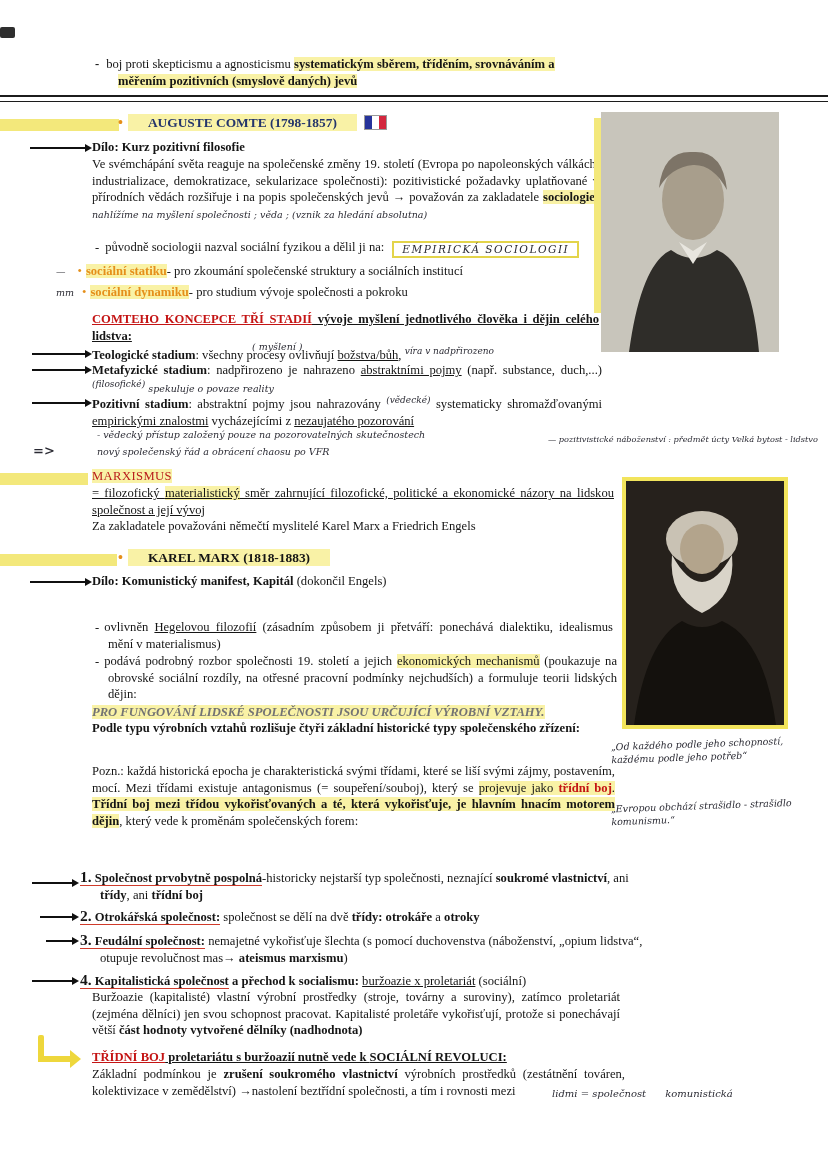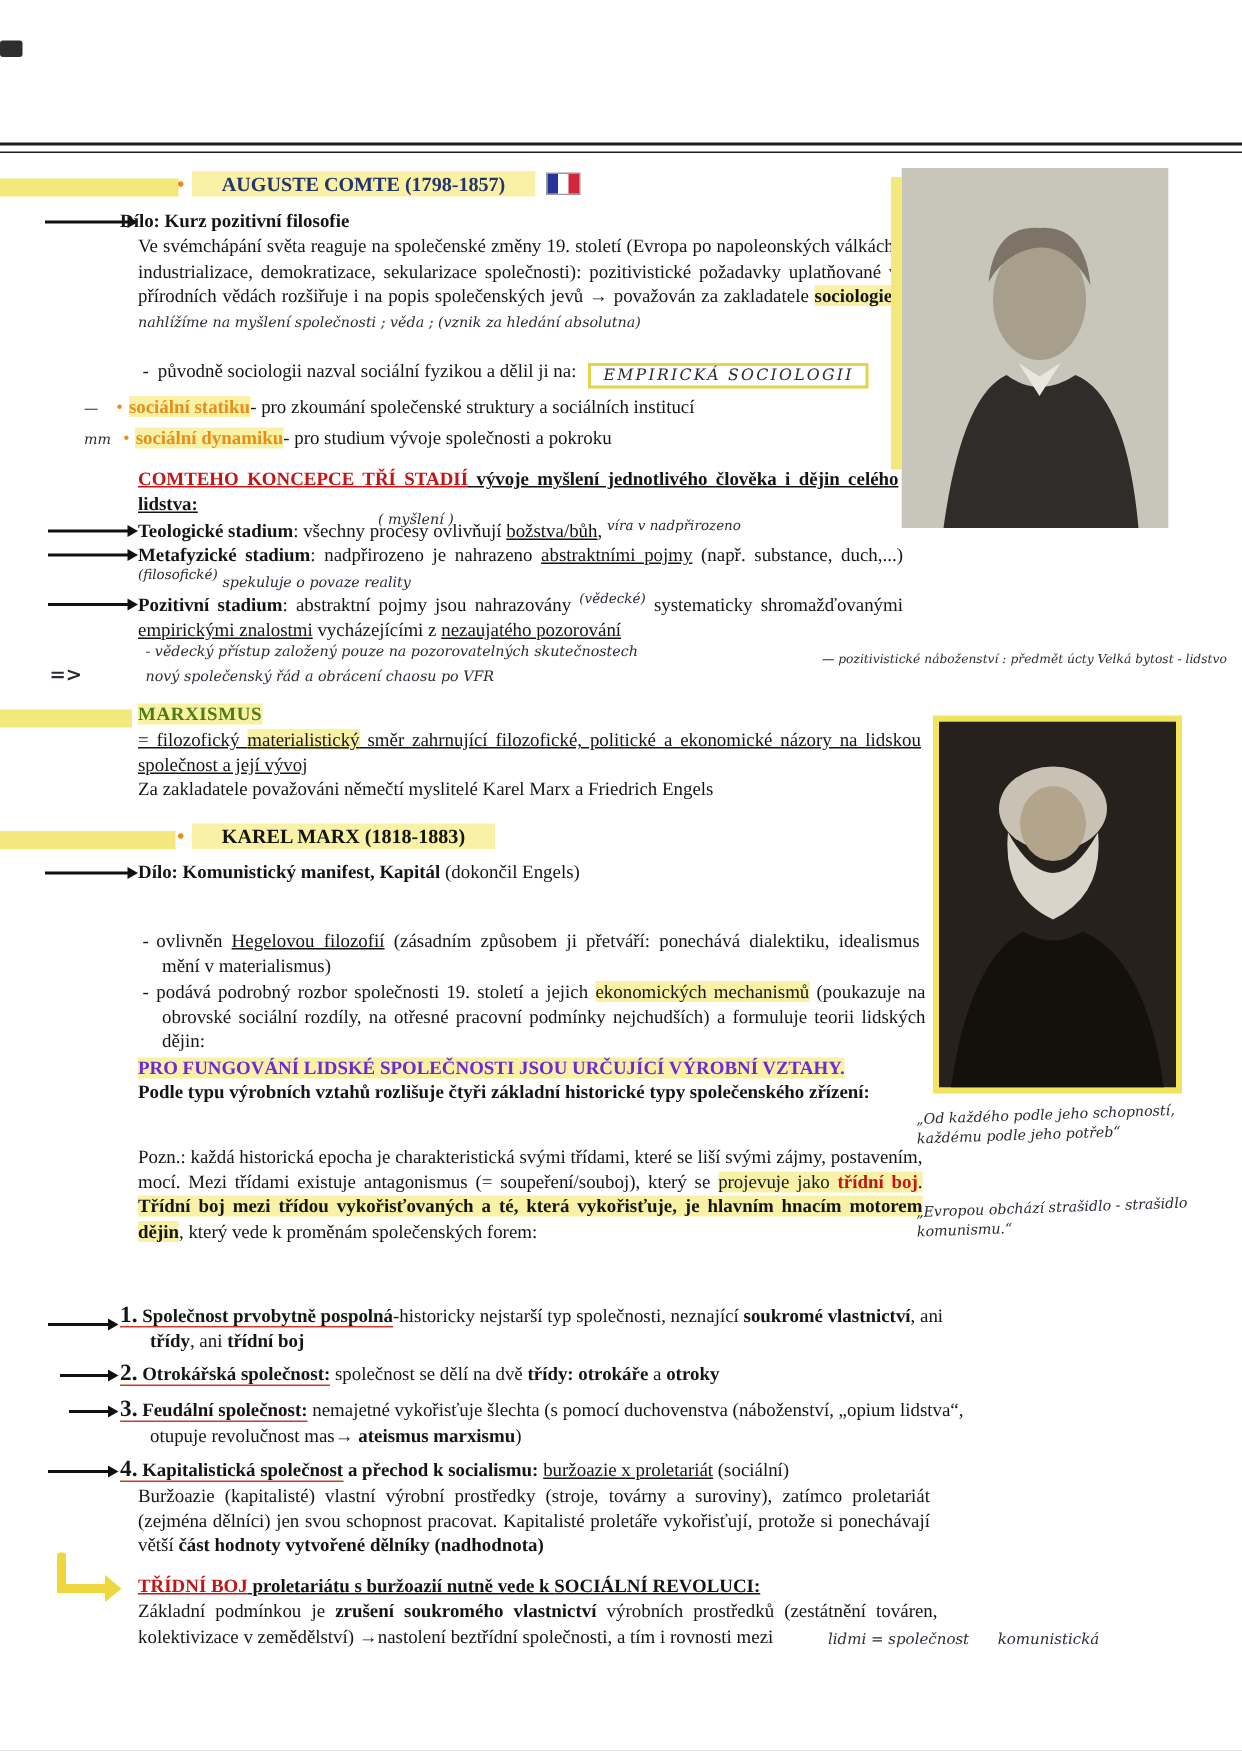--- a/index.html
+++ b/index.html
@@ -22,40 +22,44 @@
       border-left:7px solid #101010;border-top:4px solid transparent;border-bottom:4px solid transparent;}
   .swipe{position:absolute;background:#f3e87b;height:12px;}
   .flag{display:inline-block;width:21px;height:13px;border:1px solid #9a9a9a;vertical-align:-2px;margin-left:7px;font-size:0;}
   .flag i{display:inline-block;width:7px;height:13px;}
   .fb{background:#26339b;}.fw{background:#fff;}.fr{background:#d3273e;}
   .empbox{display:inline-block;border:2px solid #e3d44a;padding:0 8px;font-size:10.5px;
       letter-spacing:1.5px;margin-left:8px;vertical-align:-2px;line-height:1.25;}
   .num{font-size:15.5px;font-weight:bold;line-height:1;}
   .redline{border-bottom:1.8px solid #cf3a2a;}
   .heading-hl{padding:1px 20px;font-weight:bold;font-size:13.4px;}
-  .title-olive{color:#4d7c0f;letter-spacing:0.4px;font-weight:bold;}
+  .title-olive{color:#b91c1c;letter-spacing:0.4px;}
   .photo-frame{position:absolute;font-size:0;line-height:0;}
 </style>
 </head>
 <body>
 
 <div class="page">
 
   <div class="abs" style="left:0;top:27px;width:15px;height:11px;background:#2e2e2e;border-radius:2px;"></div>
 
+  <div class="abs" style="left:95px;top:56px;">
+    <div class="nowrap"><span style="margin-right:7px;font-weight:bold;">-</span><span>boj proti skepticismu a agnosticismu </span><span class="b hl">systematickým sběrem, tříděním, srovnáváním a</span></div>
+    <div class="nowrap" style="margin-left:23px;"><span class="b hl">měřením pozitivních (smyslově daných) jevů</span></div>
+  </div>
 
   <div class="abs" style="left:0;top:95px;width:828px;height:4px;border-top:2.5px solid #1c1c1c;border-bottom:1.5px solid #1c1c1c;"></div>
 
   <div class="swipe" style="left:0;top:119px;width:119px;"></div>
   <div class="abs nowrap" style="left:118px;top:114px;">
     <span class="or b" style="font-size:14px;margin-right:5px;">•</span><span class="hl heading-hl" style="color:#24356b;">AUGUSTE COMTE (1798-1857)</span><span class="flag"><i class="fb"></i><i class="fw"></i><i class="fr"></i></span>
   </div>
 
   <div class="arrow" style="left:30px;top:147px;width:56px;"></div>
-  <div class="abs b nowrap" style="left:80px;top:139px;"><span>Dílo: Kurz pozitivní filosofie</span></div>
+  <div class="abs b nowrap" style="left:92px;top:139px;"><span>Dílo: Kurz pozitivní filosofie</span></div>
 
   <div class="abs just" style="left:92px;top:156px;width:507px;"><span>Ve svémchápání světa reaguje na společenské změny 19. století (Evropa po napoleonských válkách, industrializace, demokratizace, sekularizace společnosti): pozitivistické požadavky uplatňované v přírodních vědách rozšiřuje i na popis společenských jevů → považován za zakladatele </span><span class="b hl">sociologie:</span> <span class="hw hw-sm">nahlížíme na myšlení společnosti ; věda ; (vznik za hledání absolutna)</span></div>
 
   <div class="abs nowrap" style="left:95px;top:239px;"><span style="margin-right:6px;">-</span><span>původně sociologii nazval sociální fyzikou a dělil ji na:</span><span class="empbox hw">EMPIRICKÁ  SOCIOLOGII</span></div>
 
   <div class="abs nowrap" style="left:56px;top:263px;"><span class="hw hw-sm">—</span><span class="or" style="margin:0 4px 0 12px;">•</span><span class="or b hl">sociální statiku</span><span>- pro zkoumání společenské struktury a sociálních institucí</span></div>
 
   <div class="abs nowrap" style="left:56px;top:284px;"><span class="hw hw-sm">mm</span><span class="or" style="margin:0 4px 0 8px;">•</span><span class="or b hl">sociální dynamiku</span><span>- pro studium vývoje společnosti a pokroku</span></div>
 
   <div class="abs just" style="left:92px;top:311px;width:507px;"><span class="red b u">COMTEHO KONCEPCE TŘÍ STADIÍ</span><span class="b u"> vývoje myšlení jednotlivého člověka i dějin celého lidstva:</span><span class="hw hw-sm abs" style="left:112px;top:30px;margin-left:48px;">( myšlení )</span></div>
@@ -106,21 +110,21 @@
       <ellipse cx="76" cy="68" rx="22" ry="25" fill="#b3a48c"></ellipse>
       <path d="M46,74 Q76,128 106,74 Q110,116 76,132 Q42,116 46,74 Z" fill="#d9d4c9"></path>
       <path d="M8,244 Q20,160 56,140 Q76,152 96,140 Q138,158 150,244 Z" fill="#14110d"></path>
     </svg>
   </div>
 
   <div class="abs just" style="left:95px;top:619px;width:505px;padding-left:13px;text-indent:-13px;"><span style="margin-right:5px;">-</span><span>ovlivněn </span><span class="u">Hegelovou filozofií</span><span> (zásadním způsobem ji přetváří: ponechává dialektiku, idealismus mění v materialismus)</span></div>
 
   <div class="abs just" style="left:95px;top:653px;width:509px;padding-left:13px;text-indent:-13px;"><span style="margin-right:5px;">-</span><span>podává podrobný rozbor společnosti 19. století a jejich </span><span class="hl">ekonomických mechanismů</span><span> (poukazuje na obrovské sociální rozdíly, na otřesné pracovní podmínky nejchudších) a formuluje teorii lidských dějin:</span></div>
 
-  <div class="abs nowrap" style="left:92px;top:704px;"><span class="hl b" style="color:#6d28d9;">PRO FUNGOVÁNÍ LIDSKÉ SPOLEČNOSTI JSOU URČUJÍCÍ VÝROBNÍ VZTAHY.</span></div>
+  <div class="abs nowrap" style="left:92px;top:704px;"><span class="hl b" style="color:#737373;font-style:italic;">PRO FUNGOVÁNÍ LIDSKÉ SPOLEČNOSTI JSOU URČUJÍCÍ VÝROBNÍ VZTAHY.</span></div>
 
   <div class="abs just b" style="left:92px;top:720px;width:517px;"><span>Podle typu výrobních vztahů rozlišuje čtyři základní historické typy společenského zřízení:</span></div>
 
   <div class="abs just" style="left:92px;top:763px;width:523px;"><span>Pozn.: každá historická epocha je charakteristická svými třídami, které se liší svými zájmy, postavením, mocí. Mezi třídami existuje antagonismus (= soupeření/souboj), který se </span><span class="hl">projevuje jako </span><span class="hl red b">třídní boj</span><span class="hl">. </span><span class="hl b">Třídní boj mezi třídou vykořisťovaných a té, která vykořisťuje, </span><span class="hl b">je hlavním hnacím motorem dějin</span><span>, který vede k proměnám společenských forem:</span></div>
 
   <div class="abs hw" style="left:611px;top:738px;width:190px;font-size:9.5px;transform:rotate(-2deg);"><span>„Od každého podle jeho schopností, každému podle jeho potřeb“</span></div>
   <div class="abs hw" style="left:611px;top:800px;width:190px;font-size:9.5px;transform:rotate(-2deg);"><span>„Evropou obchází strašidlo - strašidlo komunismu.“</span></div>
 
   <div class="arrow" style="left:32px;top:882px;width:41px;"></div>
   <div class="abs" style="left:80px;top:869px;width:548px;padding-left:20px;text-indent:-20px;"><span class="redline"><span class="num">1.</span> <span class="b">Společnost prvobytně pospolná</span></span><span>-historicky nejstarší typ společnosti, neznající </span><span class="b">soukromé vlastnictví</span><span>, ani </span><span class="b">třídy</span><span>, ani </span><span class="b">třídní boj</span></div>

